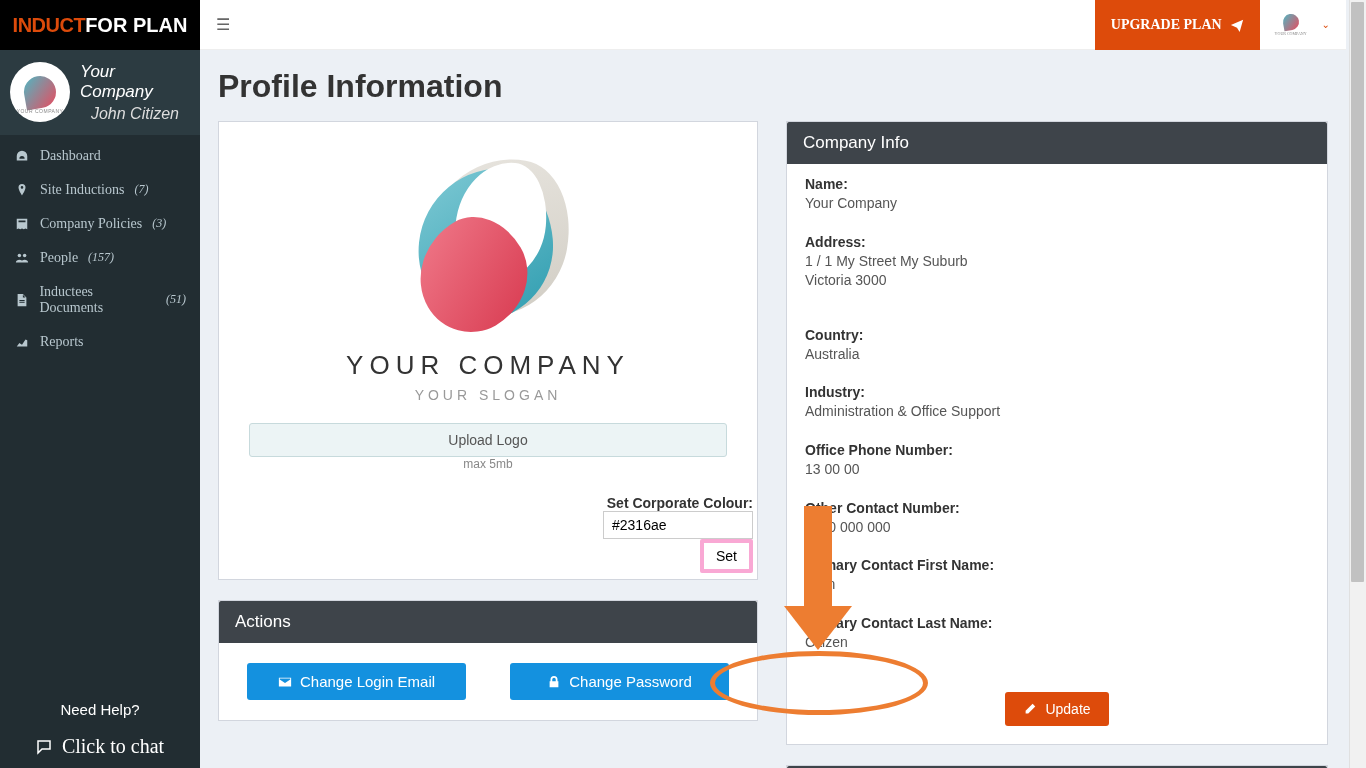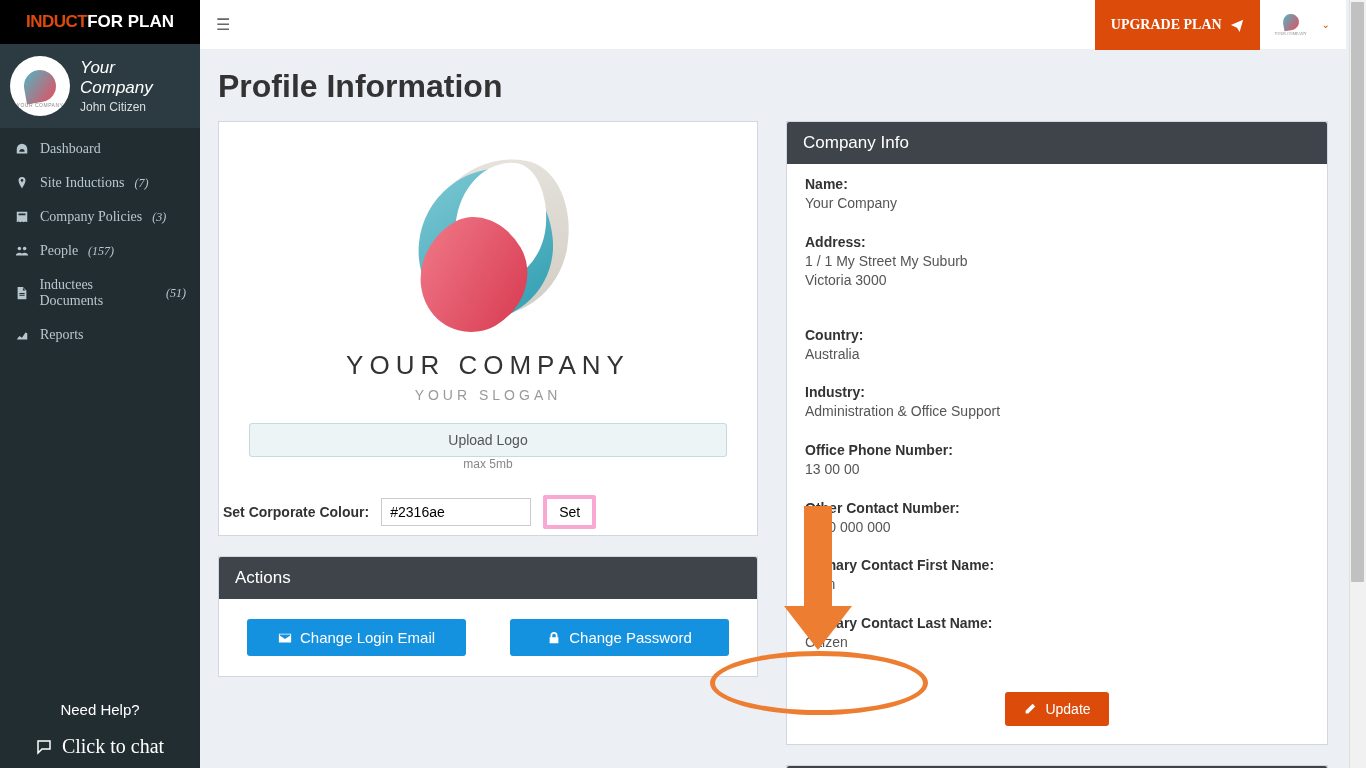--- a/index.html
+++ b/index.html
@@ -1,30 +1,30 @@
 <!DOCTYPE html>
 <html><head>
 <meta charset="utf-8">
 <style>
 * { margin: 0; padding: 0; box-sizing: border-box; }
 body { font-family: "Helvetica Neue", Helvetica, Arial, sans-serif; font-size: 14px; color: #555; background: #ecf0f5; overflow: hidden; width: 1366px; height: 768px; position: relative; }
 
 
 .sidebar { position: absolute; left: 0; top: 0; width: 200px; height: 768px; background: #222d32; color: #fff; }
-.brand { background: #000; height: 44px; display: flex; align-items: center; justify-content: center; font-weight: 400; font-size: 17px; text-align: center; }
+.brand { background: #000; height: 50px; display: flex; align-items: center; justify-content: center; font-weight: 400; font-size: 20px; text-align: center; }
 .brand .orange { color: #dd4b0b; font-weight: 700; letter-spacing: -0.5px; }
 .brand .white { color: #fff; font-weight: 700; }
 
 .user-panel { background: #2c3b41; padding: 12px 10px 12px 10px; display: flex; align-items: center; gap: 10px; }
 .avatar { width: 60px; height: 60px; border-radius: 50%; background: #fff; display: flex; align-items: center; justify-content: center; flex-shrink: 0; position: relative; }
 .avatar-inner { width: 32px; height: 32px; background: linear-gradient(135deg, #4db8c4 0%, #e94b5e 100%); border-radius: 50% 50% 50% 0; transform: rotate(-10deg); }
 .avatar-caption { position: absolute; bottom: 8px; font-size: 5px; color: #888; letter-spacing: 0.5px; }
 .user-text { display: flex; flex-direction: column; }
 .user-text .company { font-style: italic; font-size: 17px; line-height: 1.2; color: #fff; }
-.user-text .username { font-size: 12px; color: #ddd; margin-top: 2px; }
+.user-text .username { font-style: italic; font-size: 16px; color: #ddd; margin-top: 2px; text-align: center; }
 
 .nav { padding-top: 4px; }
 .nav-item { display: flex; align-items: center; gap: 10px; padding: 9px 14px; color: #b8c7ce; font-size: 14px; cursor: pointer; font-family: Liberation Serif, serif; }
 .nav-item .icn { width: 16px; display: flex; justify-content: center; font-size: 13px; }
 .nav-item .count { font-style: italic; font-size: 12px; color: #b8c7ce; }
 
 .help { position: absolute; bottom: 50px; width: 100%; text-align: center; font-size: 15px; color: #fff; }
 .chat { position: absolute; bottom: 10px; width: 100%; display: flex; align-items: center; justify-content: center; gap: 10px; font-size: 20px; color: #fff; font-family: Georgia, serif; }
 
 
@@ -57,21 +57,21 @@
 .swirl { position: absolute; border-radius: 60% 40% 55% 45% / 55% 50% 50% 45%; }
 .swirl.s1 { width: 140px; height: 160px; left: 30px; top: 5px; background: linear-gradient(160deg, #e8e5df 0%, #d0ccc3 100%); transform: rotate(10deg); }
 .swirl.s2 { width: 135px; height: 150px; left: 20px; top: 18px; background: linear-gradient(150deg, #7ec9d4 0%, #2f9db0 100%); transform: rotate(-5deg); }
 .swirl.s3 { width: 110px; height: 110px; left: 20px; top: 68px; background: linear-gradient(150deg, #f07a8a 0%, #d83a50 100%); transform: rotate(-30deg); }
 .swirl.s4 { width: 90px; height: 120px; left: 58px; top: 10px; background: #fff; transform: rotate(5deg); }
 .biglogo-text { font-size: 26px; letter-spacing: 6px; color: #333; font-weight: 400; }
 .biglogo-slogan { font-size: 14px; letter-spacing: 4px; color: #999; margin-top: 6px; }
 
 .upload-btn { width: 94%; margin: 20px auto 0; background: #ecf4f5; border: 1px solid #c7dadc; color: #555; padding: 8px; text-align: center; border-radius: 3px; cursor: pointer; }
 .max-size { font-size: 12px; color: #888; text-align: center; margin-top: 0; margin-bottom: 14px; }
-.color-row { display: flex; align-items: center; gap: 12px; padding: 0 4px 6px; }
+.color-row { display: flex; align-items: flex-end; gap: 0; padding: 0 4px 6px; flex-direction: column; }
 .color-label { font-weight: 700; color: #333; font-size: 14px; }
 .color-input { border: 1px solid #ccc; padding: 5px 8px; font-size: 14px; width: 150px; }
 .set-btn { border: 4px solid #f9a8d4; background: #fff; padding: 5px 12px; font-size: 14px; cursor: pointer; border-radius: 2px; }
 
 .panel-header { background: #3e444a; color: #fff; padding: 11px 16px; font-size: 17px; border-radius: 2px 2px 0 0; }
 
 .actions-body { padding: 20px 28px; display: flex; gap: 44px; position: relative; }
 .btn-primary { background: #1491df; color: #fff; border: none; padding: 10px 24px; border-radius: 3px; font-size: 15px; cursor: pointer; display: flex; align-items: center; gap: 8px; flex: 1; justify-content: center; }
 
 

